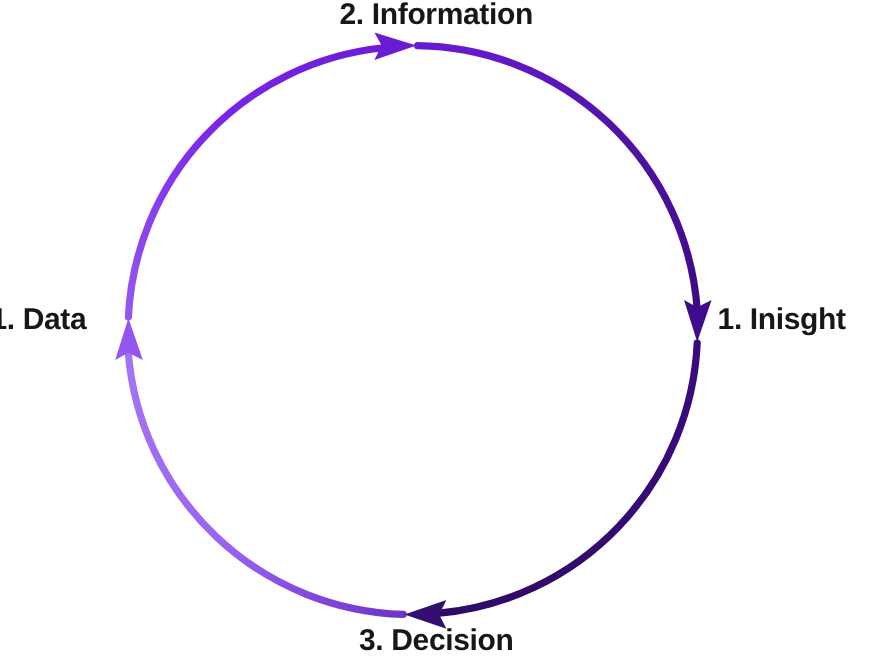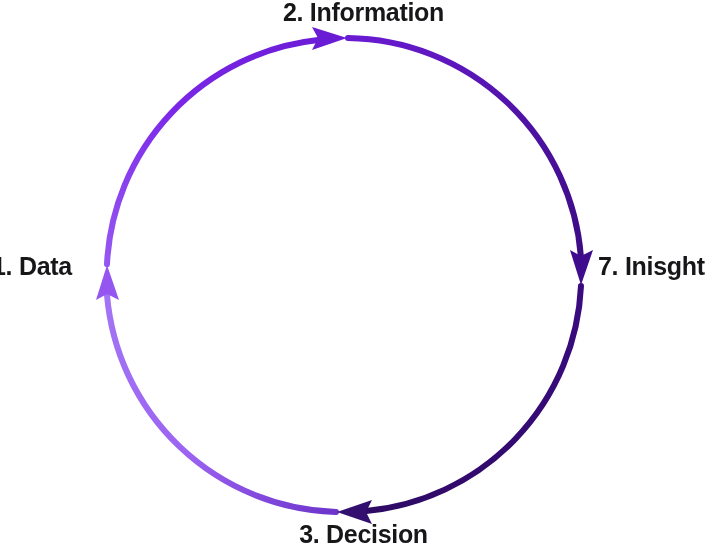--- a/index.html
+++ b/index.html
@@ -94,17 +94,17 @@
 
     <path d="M 337 512 L 372 500 L 366 512 L 372 524 Z" fill="#331070"></path>
 
     <path d="M 107 265 L 96 300 L 107 294 L 119 300 Z" fill="#9455F0"></path>
   </svg>
 
   <div class="node-label" id="label-information">2. Information</div>
 
   <div class="node-label" id="label-data">1. Data</div>
 
-  <div class="node-label" id="label-insight">7. Inisght</div>
+  <div class="node-label" id="label-insight">1. Inisght</div>
 
   <div class="node-label" id="label-decision">3. Decision</div>
 
 </div>
 
 </body></html>

